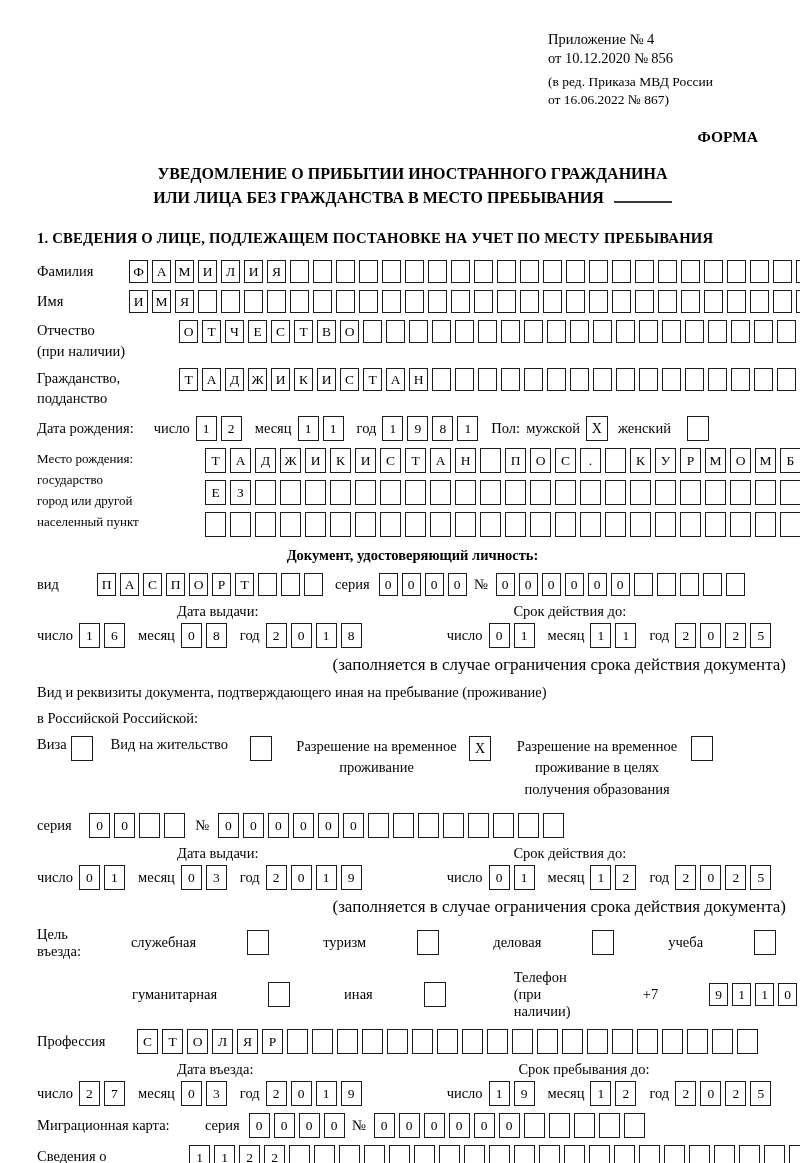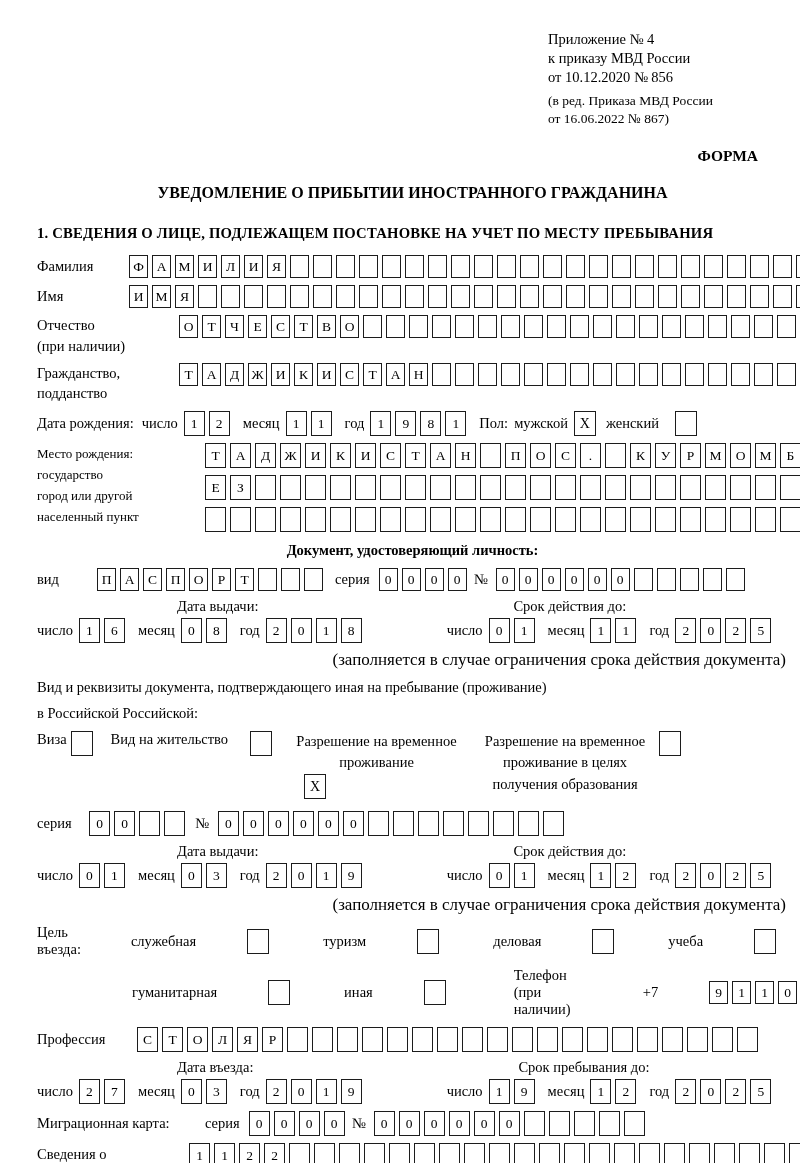--- a/index.html
+++ b/index.html
@@ -31,41 +31,41 @@
   .note-r{text-align:right;font-size:17px;margin:3px 2px 9px 0;}
   .intro{font-size:14.5px;margin-bottom:9px;}
   .permit{display:flex;align-items:flex-start;margin:4px 0 12px;font-size:14.5px;}
   .p-item{display:flex;align-items:flex-start;}
   .p-text{text-align:center;line-height:1.5;}
   .goal{display:flex;align-items:center;font-size:14.5px;margin-bottom:9px;gap:44px;}
   .goal .chk{margin:0 10px 0 7px;}
   .reps{display:flex;align-items:flex-start;font-size:14.5px;}
   .reps-lbl{flex:none;width:152px;line-height:1.6;}
   .reps-rows .cells{margin-bottom:8px;}
-  .mr6{margin-right:6px;}.ml10{margin-left:10px;}.mr8{margin-right:8px;}
+  .mr6{margin-right:6px;}.ml10{margin-left:10px;}.mr8{margin-right:20px;}
 </style>
 </head>
 <body>
 
 <div class="page">
 
   <div class="annex">
     <div>Приложение № 4</div>
-    <div>к приказу МВД России</div>
     <div>от 10.12.2020 № 856</div>
     <div class="ed">
       <div>(в ред. Приказа МВД России</div>
       <div>от 16.06.2022 № 867)</div>
     </div>
   </div>
 
   <div class="forma">ФОРМА</div>
 
   <div class="title">
     <div>УВЕДОМЛЕНИЕ О ПРИБЫТИИ ИНОСТРАННОГО ГРАЖДАНИНА</div>
+    <div><span>ИЛИ ЛИЦА БЕЗ ГРАЖДАНСТВА В МЕСТО ПРЕБЫВАНИЯ</span><span class="blank"></span></div>
   </div>
 
   <div class="sect">1. СВЕДЕНИЯ О ЛИЦЕ, ПОДЛЕЖАЩЕМ ПОСТАНОВКЕ НА УЧЕТ ПО МЕСТУ ПРЕБЫВАНИЯ</div>
 
   <div class="row">
     <span class="lbl w90">Фамилия</span>
     <span class="cells">
         <span class="cell">Ф</span>
         <span class="cell">А</span>
         <span class="cell">М</span>
@@ -414,21 +414,21 @@
 
   <div class="permit">
     <span class="p-item">
       <span>Виза</span>
       <span class="chk" style="margin-left:4px;"></span>
     </span>
     <span class="p-item" style="margin-left:18px;">
       <span>Вид на жительство</span>
       <span class="chk" style="margin-left:22px;"></span>
     </span>
-    <span class="p-item" style="margin-left:22px;flex-direction:column;">
+    <span class="p-item" style="margin-left:22px;">
       <span class="p-text" style="width:165px;">Разрешение на временное проживание</span>
       <span class="chk" style="margin-left:10px;">X</span>
     </span>
     <span class="p-item" style="margin-left:20px;">
       <span class="p-text" style="width:172px;">Разрешение на временное проживание в целях получения образования</span>
       <span class="chk" style="margin-left:8px;"></span>
     </span>
   </div>
 
   <div class="row lg">

